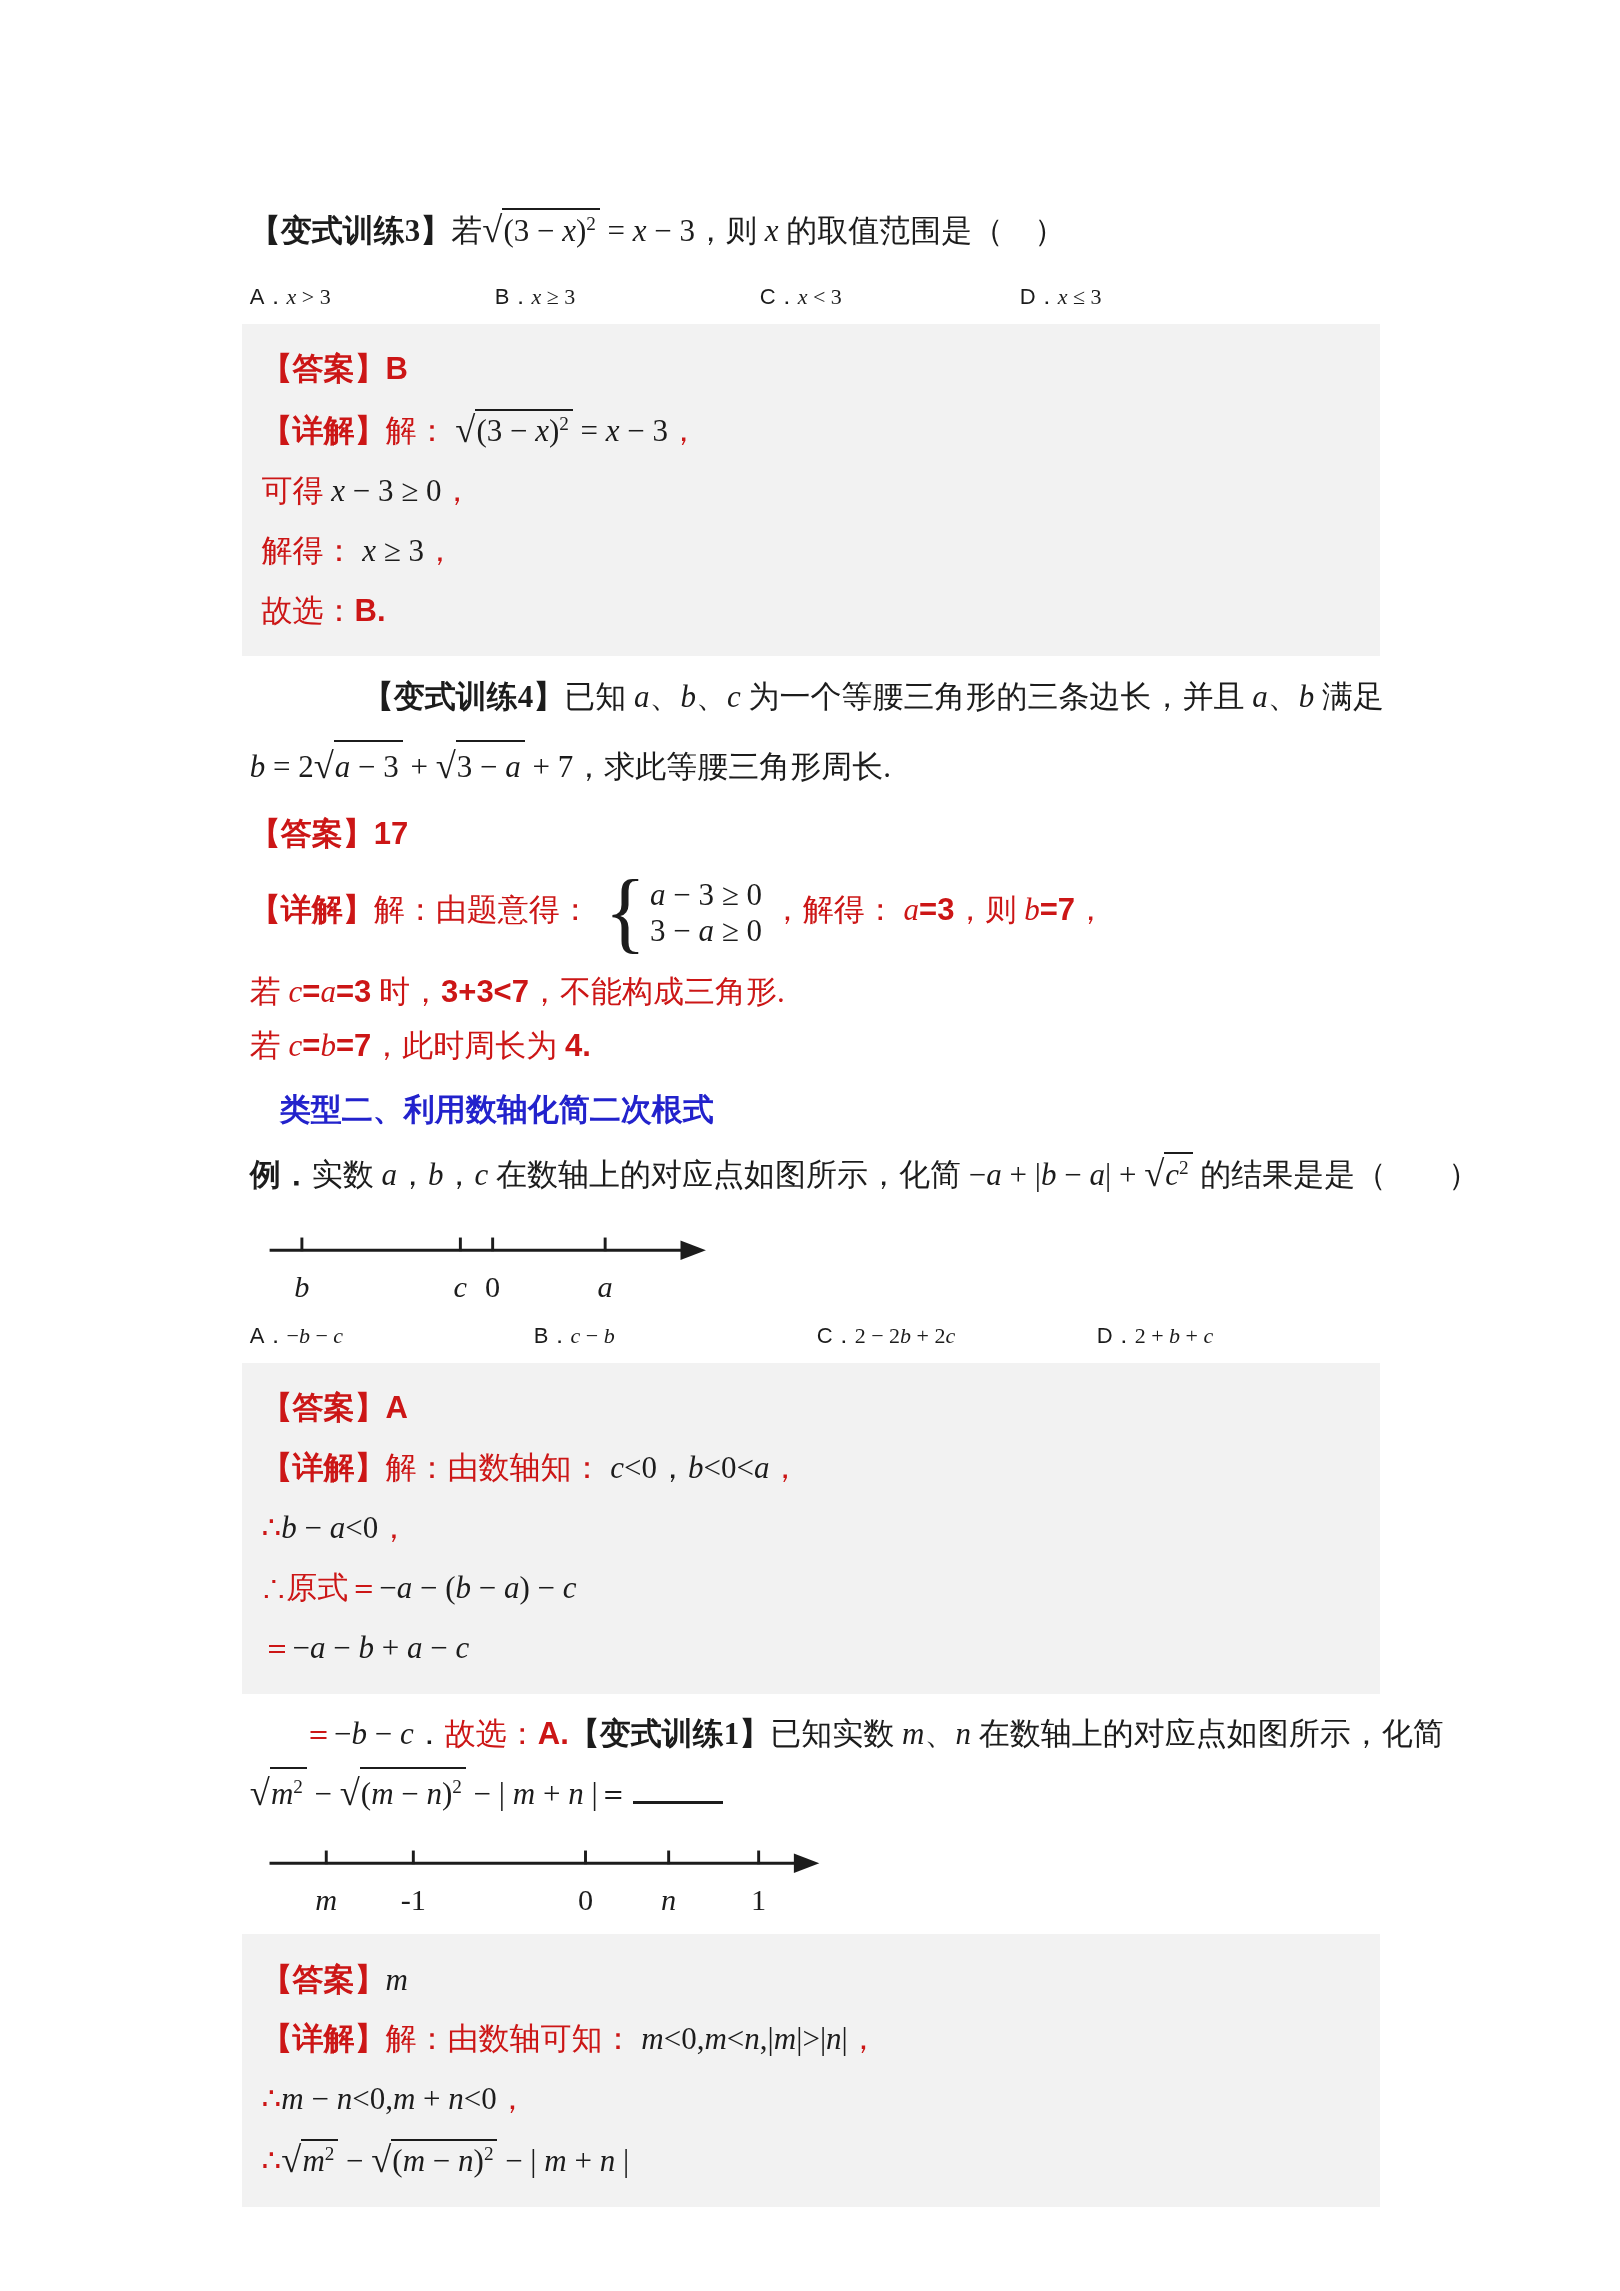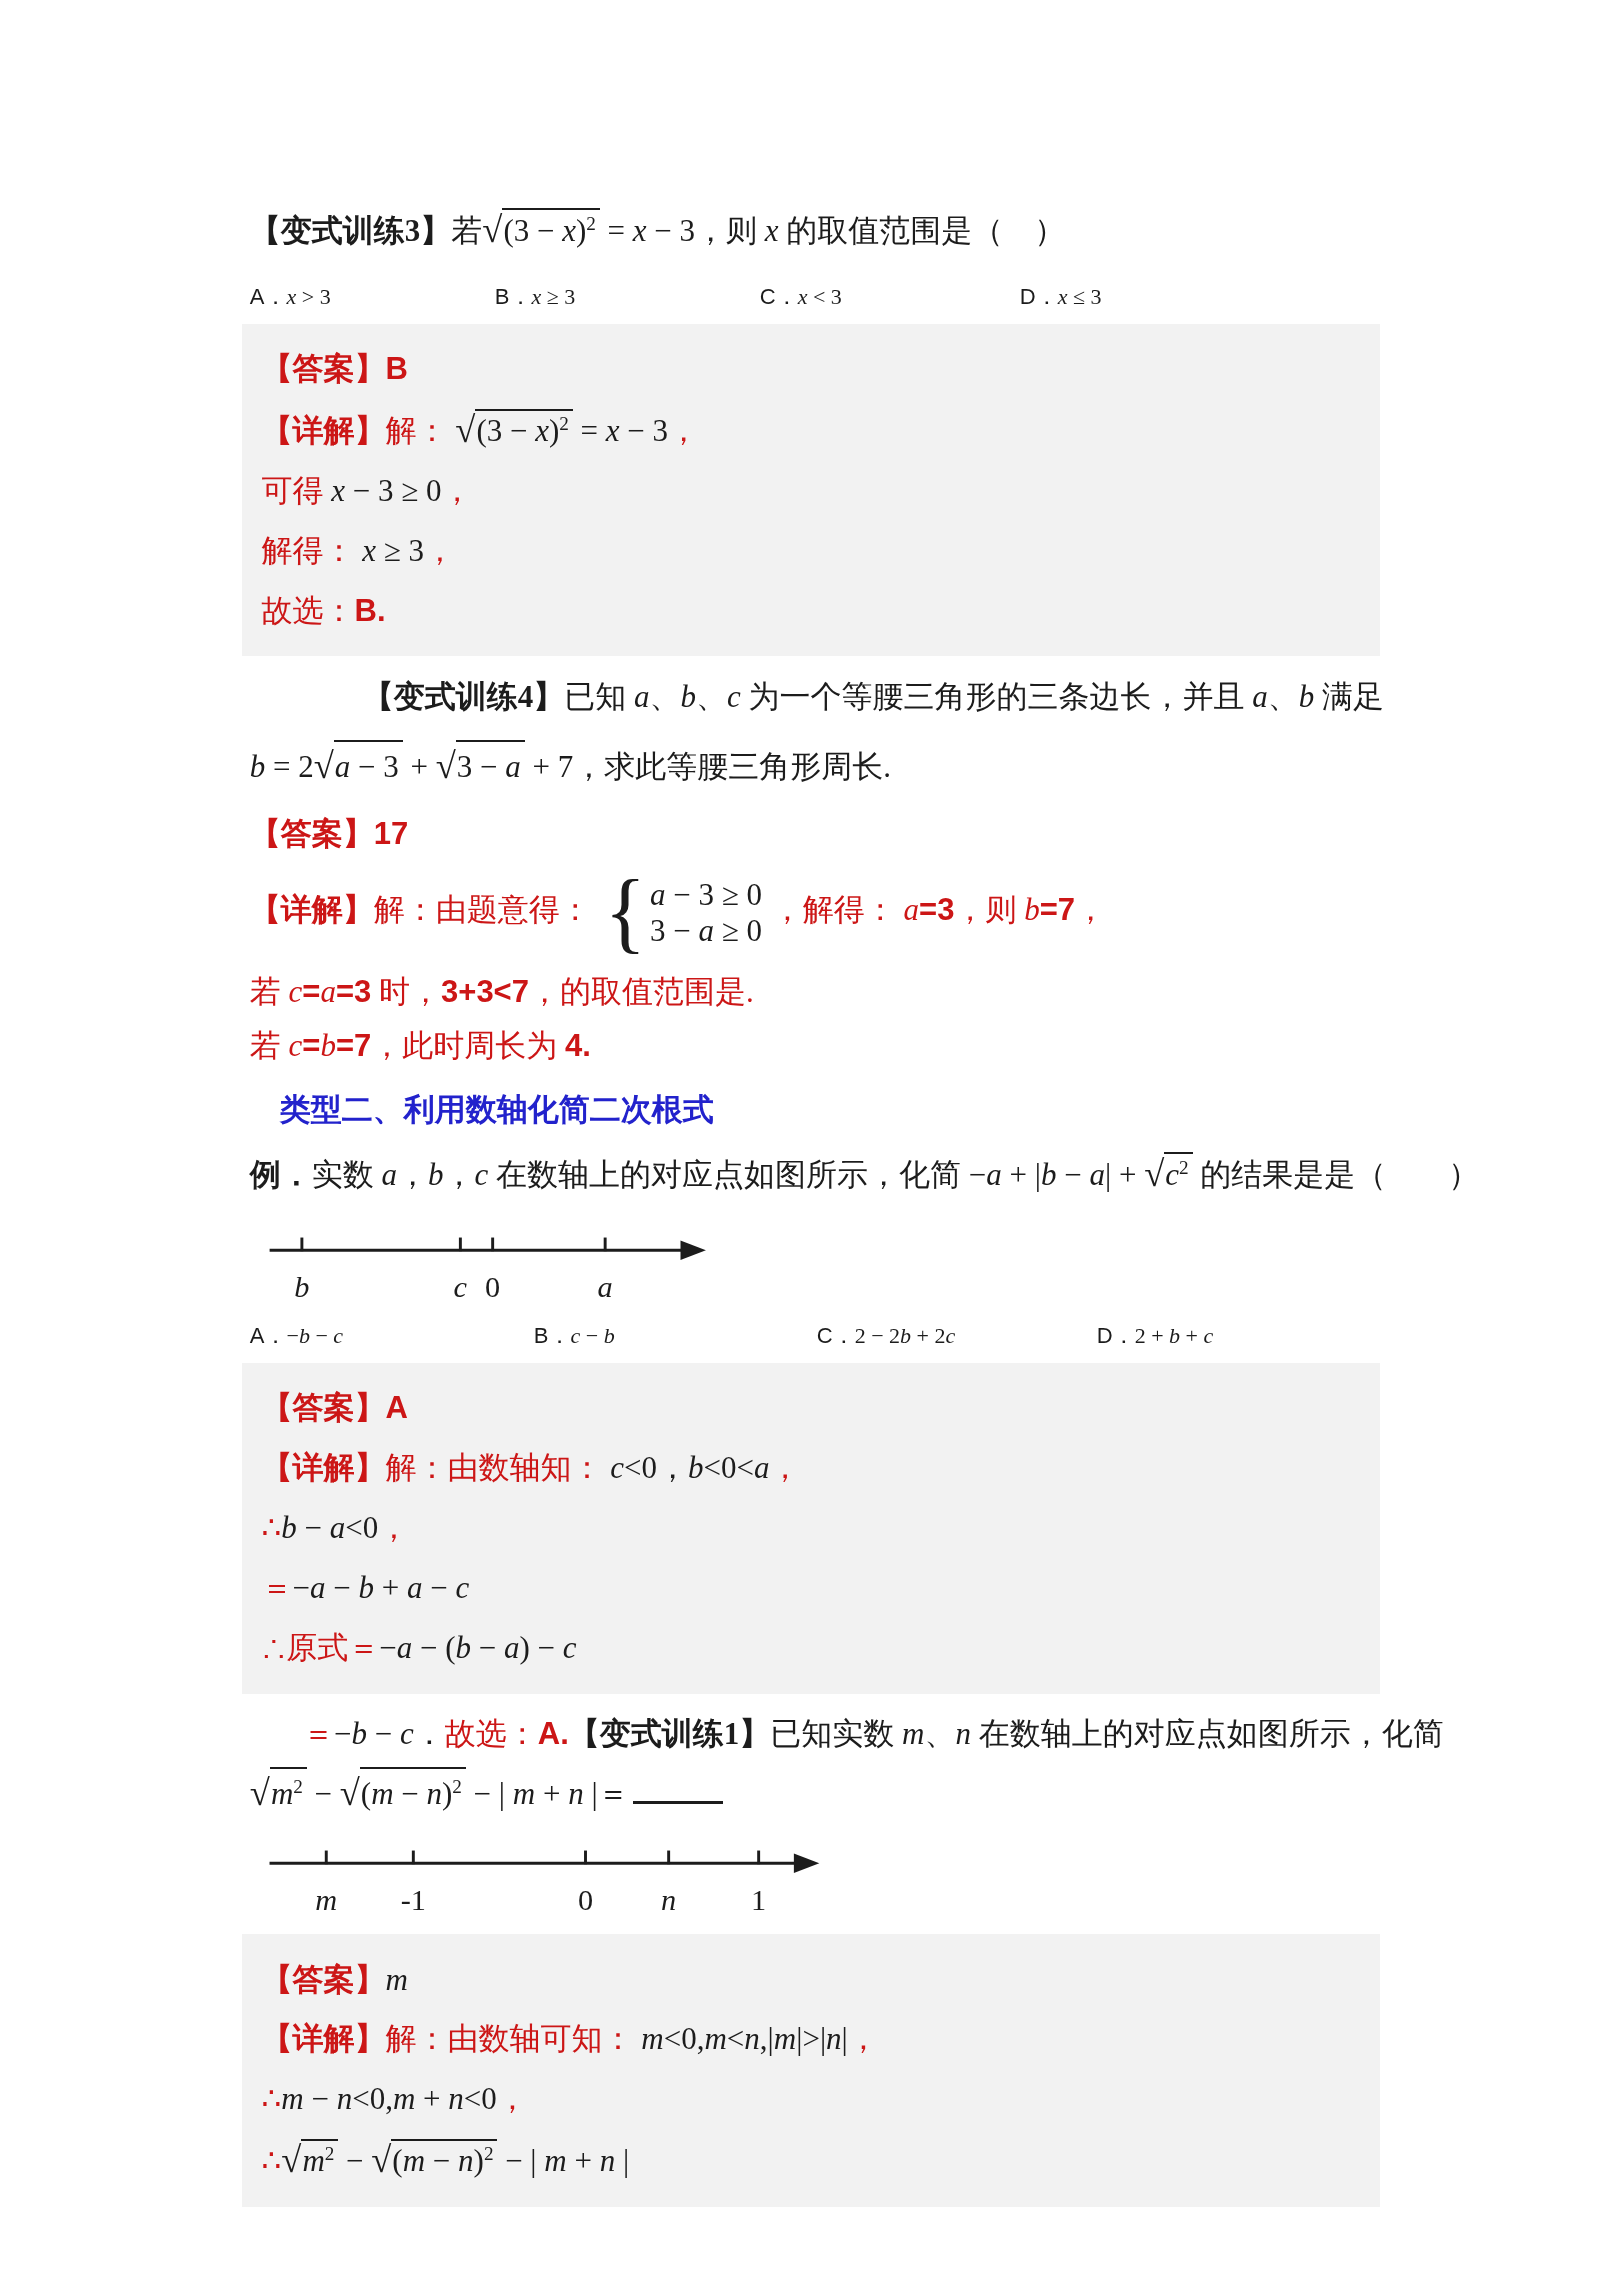--- a/index.html
+++ b/index.html
@@ -79,21 +79,21 @@
         <span class="vin"><span>3 − </span><span class="ital">a</span></span>
       </span><span> + 7，求此等腰三角形周长.</span></div>
   <div class="para"><span class="red bold">【答案】</span><span class="red sansb">17</span></div>
   <div class="para"><span class="red bold">【详解】</span><span class="red">解：由题意得： </span><span class="cases">
         <span class="brace">{</span>
         <span class="crows">
           <span class="crow"><span class="ital">a</span><span> − 3 ≥ 0</span></span>
           <span class="crow"><span>3 − </span><span class="ital">a</span><span> ≥ 0</span></span>
         </span>
       </span><span class="red">，解得： </span><span class="red ital">a</span><span class="red sansb">=3</span><span class="red">，则 </span><span class="red ital">b</span><span class="red sansb">=7</span><span class="red">，</span></div>
-  <div class="para mb-sm"><span class="red">若 </span><span class="red ital">c</span><span class="red sansb">=</span><span class="red ital">a</span><span class="red sansb">=3</span><span class="red"> 时，</span><span class="red sansb">3+3&lt;7</span><span class="red">，的取值范围是.</span></div>
+  <div class="para mb-sm"><span class="red">若 </span><span class="red ital">c</span><span class="red sansb">=</span><span class="red ital">a</span><span class="red sansb">=3</span><span class="red"> 时，</span><span class="red sansb">3+3&lt;7</span><span class="red">，不能构成三角形.</span></div>
   <div class="para"><span class="red">若 </span><span class="red ital">c</span><span class="red sansb">=</span><span class="red ital">b</span><span class="red sansb">=7</span><span class="red">，此时周长为 </span><span class="red sansb">4.</span></div>
 
   <div class="para"><span class="blue bold">类型二、利用数轴化简二次根式</span></div>
 
   <div class="para"><span class="bold">例．</span><span>实数 </span><span class="ital">a</span><span>，</span><span class="ital">b</span><span>，</span><span class="ital">c</span><span> 在数轴上的对应点如图所示，化简 −</span><span class="ital">a</span><span> + |</span><span class="ital">b</span><span> − </span><span class="ital">a</span><span>| + </span><span class="sqrt">
         <span class="rad">√</span>
         <span class="vin"><span class="ital">c</span><sup>2</sup></span>
       </span><span> 的结果是是（　　）</span></div>
 
   <svg class="numberline" width="461" height="90" viewBox="0 0 470 92">
@@ -113,22 +113,22 @@
       <span class="opt"><span class="sans">A．</span><span>−</span><span class="ital">b</span><span> − </span><span class="ital">c</span></span>
       <span class="opt"><span class="sans">B．</span><span class="ital">c</span><span> − </span><span class="ital">b</span></span>
       <span class="opt"><span class="sans">C．</span><span>2 − 2</span><span class="ital">b</span><span> + 2</span><span class="ital">c</span></span>
       <span class="opt"><span class="sans">D．</span><span>2 + </span><span class="ital">b</span><span> + </span><span class="ital">c</span></span>
     </div>
 
   <div class="graybox">
       <div class="gline"><span class="red bold">【答案】</span><span class="red sansb">A</span></div>
       <div class="gline"><span class="red bold">【详解】</span><span class="red">解：由数轴知： </span><span class="ital">c</span><span>&lt;0，</span><span class="ital">b</span><span>&lt;0&lt;</span><span class="ital">a</span><span class="red">，</span></div>
       <div class="gline"><span class="red">∴</span><span class="ital">b</span><span> − </span><span class="ital">a</span><span>&lt;0</span><span class="red">，</span></div>
+      <div class="gline"><span class="red">∴原式＝</span><span>−</span><span class="ital">a</span><span> − (</span><span class="ital">b</span><span> − </span><span class="ital">a</span><span>) − </span><span class="ital">c</span></div>
       <div class="gline"><span class="red">＝</span><span>−</span><span class="ital">a</span><span> − </span><span class="ital">b</span><span> + </span><span class="ital">a</span><span> − </span><span class="ital">c</span></div>
-      <div class="gline"><span class="red">∴原式＝</span><span>−</span><span class="ital">a</span><span> − (</span><span class="ital">b</span><span> − </span><span class="ital">a</span><span>) − </span><span class="ital">c</span></div>
     </div>
 
   <div class="para mt-sm mb-sm"><span class="red">＝</span><span>−</span><span class="ital">b</span><span> − </span><span class="ital">c</span><span>．</span><span class="red">故选：</span><span class="red sansb">A.</span><span class="bold">【变式训练1】</span><span>已知实数 </span><span class="ital">m</span><span>、</span><span class="ital">n</span><span> 在数轴上的对应点如图所示，化简</span></div>
   <div class="para tall mb-sm"><span class="sqrt">
         <span class="rad">√</span>
         <span class="vin"><span class="ital">m</span><sup>2</sup></span>
       </span><span> − </span><span class="sqrt">
         <span class="rad">√</span>
         <span class="vin"><span>(</span><span class="ital">m</span><span> − </span><span class="ital">n</span><span>)</span><sup>2</sup></span>
       </span><span> − | </span><span class="ital">m</span><span> + </span><span class="ital">n</span><span> |＝</span><span class="blank"></span></div>

